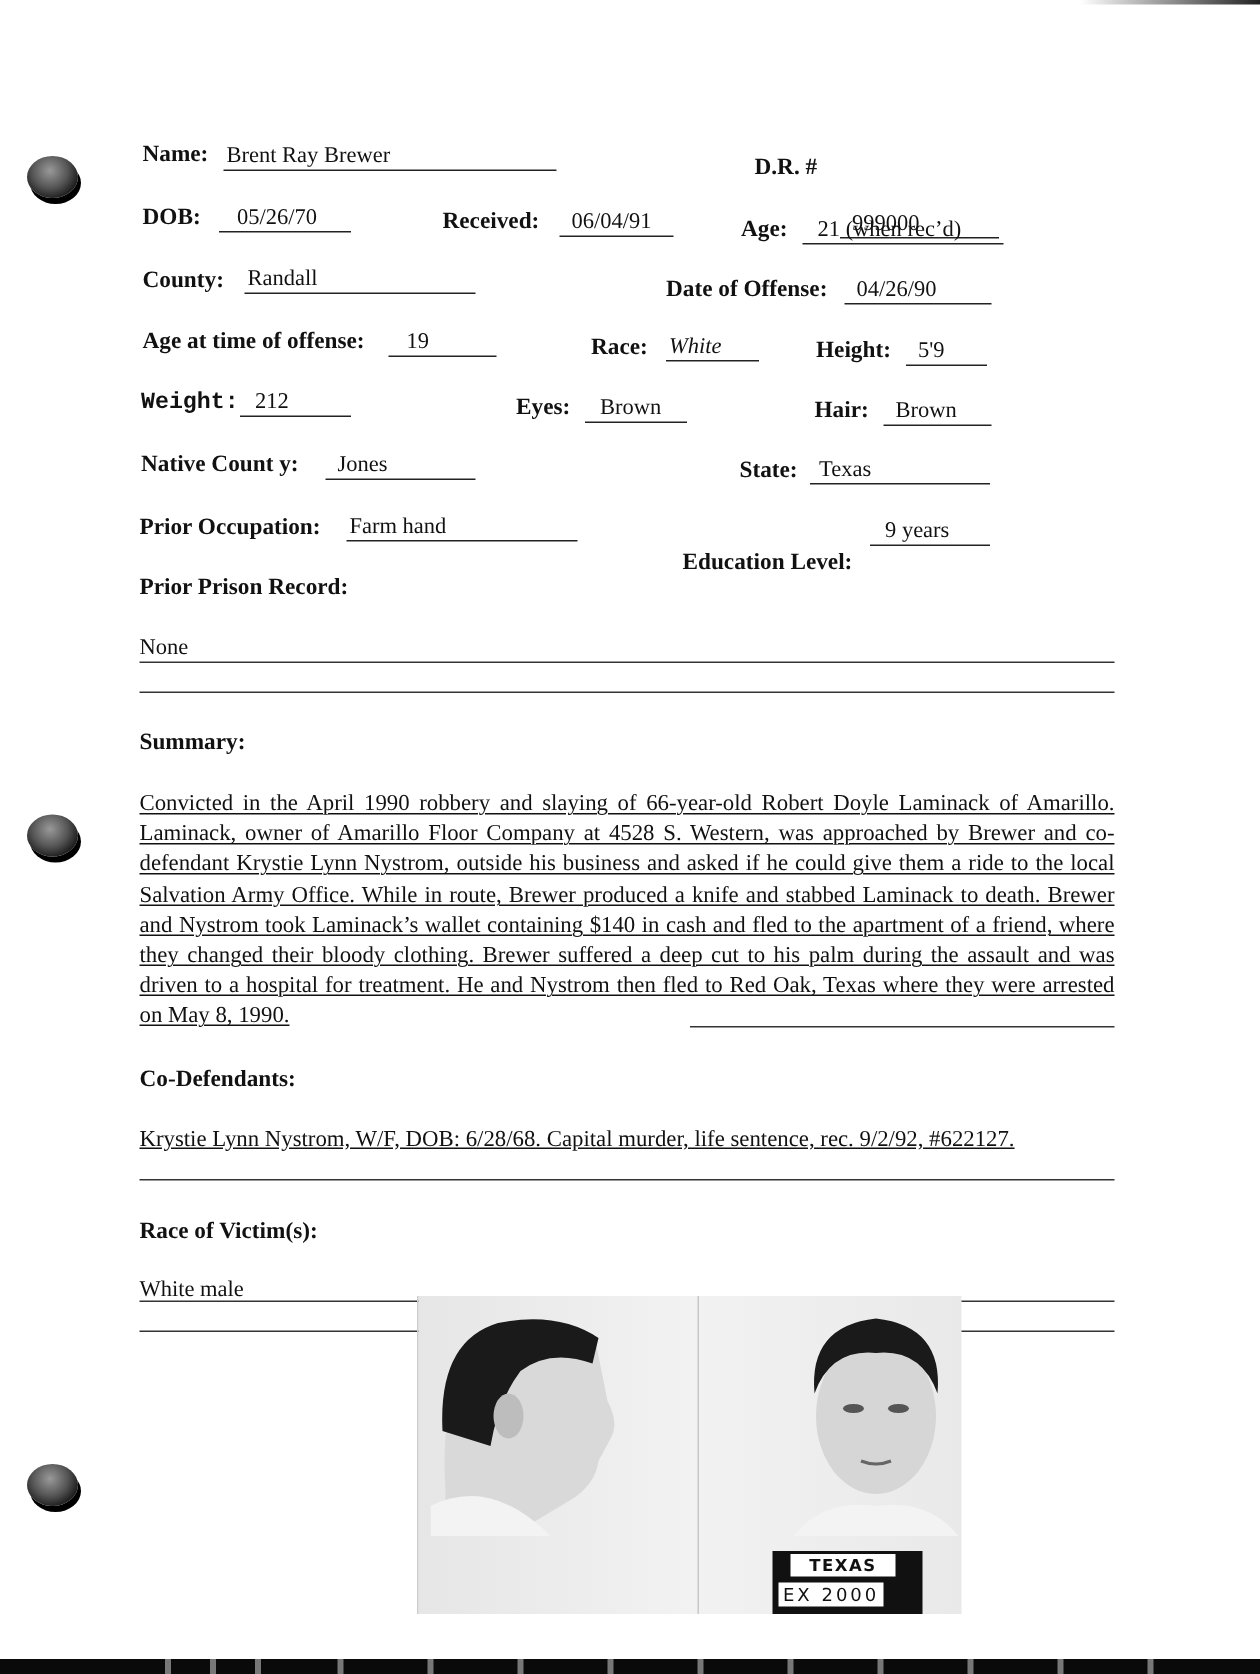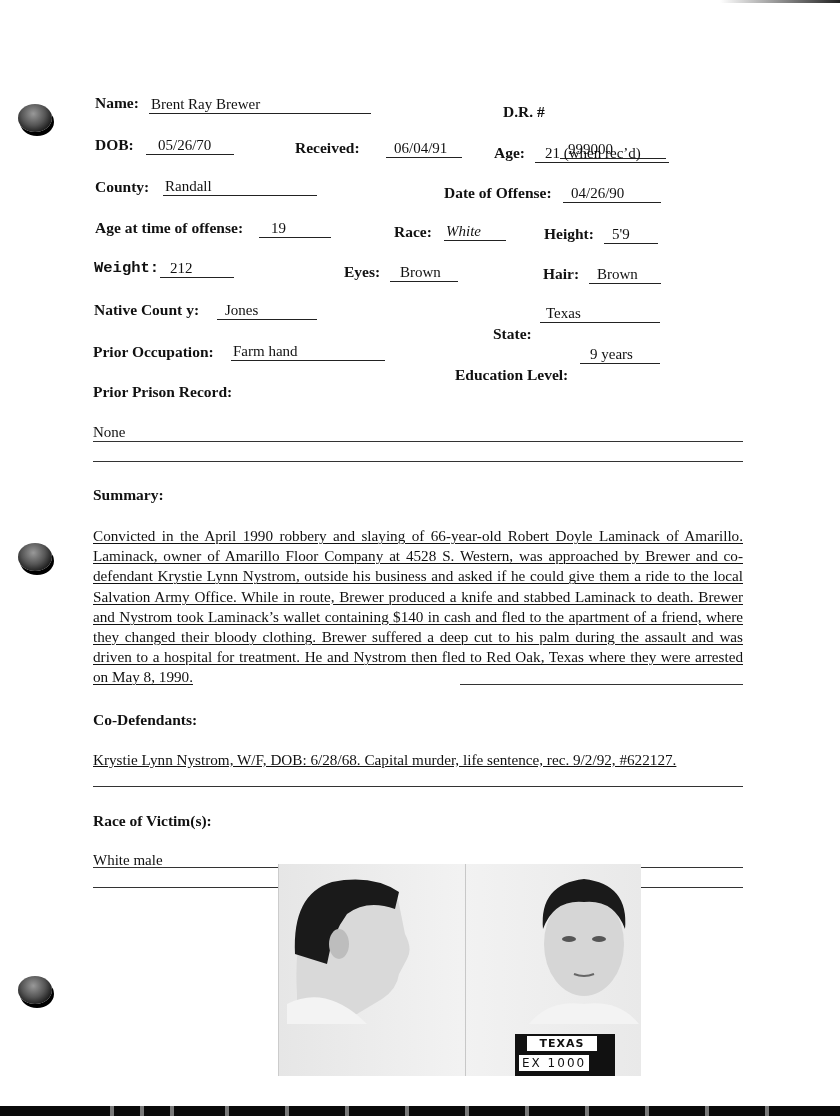--- a/index.html
+++ b/index.html
@@ -46,21 +46,21 @@
 <div class="hole" style="left:18px;top:976px;"></div>
 
 <span class="abs lbl" style="left:95px;top:94px;">Name:</span>
 <span class="abs val" style="left:149px;top:96px;width:220px;">Brent Ray Brewer</span>
 <span class="abs lbl" style="left:503px;top:103px;">D.R. #</span>
 <span class="abs val" style="left:560px;top:116px;width:98px;padding-left:8px;margin-top:25px;">999000</span>
 
 <span class="abs lbl" style="left:95px;top:136px;">DOB:</span>
 <span class="abs val" style="left:146px;top:137px;width:76px;padding-left:12px;">05/26/70</span>
 <span class="abs lbl" style="left:295px;top:139px;text-align:right;">Received:</span>
-<span class="abs val" style="left:386px;top:140px;width:68px;padding-left:8px;">06/04/91</span>
+<span class="abs val" style="left:373px;top:140px;width:68px;padding-left:8px;">06/04/91</span>
 <span class="abs lbl" style="left:494px;top:144px;">Age:</span>
 <span class="abs val" style="left:535px;top:145px;width:124px;padding-left:10px;">21  (when rec’d)</span>
 
 <span class="abs lbl" style="left:95px;top:178px;">County:</span>
 <span class="abs val" style="left:163px;top:178px;width:152px;">Randall</span>
 <span class="abs lbl" style="left:444px;top:184px;">Date of Offense:</span>
 <span class="abs val" style="left:563px;top:185px;width:90px;padding-left:8px;">04/26/90</span>
 
 <span class="abs lbl" style="left:95px;top:219px;">Age at time of offense:</span>
 <span class="abs val" style="left:259px;top:220px;width:60px;padding-left:12px;">19</span>
@@ -71,21 +71,21 @@
 
 <span class="abs lbl" style="left:94px;top:259px;font-family:Liberation Mono, monospace;">Weight:</span>
 <span class="abs val" style="left:160px;top:260px;width:64px;padding-left:10px;">212</span>
 <span class="abs lbl" style="left:344px;top:263px;">Eyes:</span>
 <span class="abs val" style="left:390px;top:264px;width:58px;padding-left:10px;">Brown</span>
 <span class="abs lbl" style="left:543px;top:265px;">Hair:</span>
 <span class="abs val" style="left:589px;top:266px;width:64px;padding-left:8px;">Brown</span>
 
 <span class="abs lbl" style="left:94px;top:301px;">Native Count  y:</span>
 <span class="abs val" style="left:217px;top:302px;width:92px;padding-left:8px;">Jones</span>
-<span class="abs lbl" style="left:493px;top:305px;margin-top:20px;">State:</span>
+<span class="abs lbl" style="left:493px;top:305px;">State:</span>
 <span class="abs val" style="left:540px;top:305px;width:114px;padding-left:6px;">Texas</span>
 
 <span class="abs lbl" style="left:93px;top:343px;">Prior Occupation:</span>
 <span class="abs val" style="left:231px;top:343px;width:152px;">Farm hand</span>
 <span class="abs lbl" style="left:455px;top:366px;">Education Level:</span>
 <span class="abs val" style="left:580px;top:346px;width:70px;padding-left:10px;">9 years</span>
 
 <span class="abs sec" style="left:93px;top:383px;">Prior Prison Record:</span>
 <span class="abs" style="left:93px;top:424px;font-size:15px;">None</span>
 <div class="rule" style="left:93px;top:441px;width:650px;"></div>
@@ -115,21 +115,21 @@
   <svg class="head-front" viewBox="0 0 110 150">
     <ellipse cx="55" cy="70" rx="40" ry="52" fill="#d6d6d6"></ellipse>
     <path d="M14 55 Q10 10 55 5 Q100 10 96 55 Q85 25 55 28 Q25 25 14 55 Z" fill="#1a1a1a"></path>
     <ellipse cx="40" cy="65" rx="7" ry="3" fill="#555"></ellipse>
     <ellipse cx="70" cy="65" rx="7" ry="3" fill="#555"></ellipse>
     <path d="M45 100 Q55 104 65 100" stroke="#666" stroke-width="2" fill="none"></path>
     <path d="M0 150 Q20 125 55 130 Q90 125 110 150 Z" fill="#f3f3f3"></path>
   </svg>
   <div class="board">
     <div class="state">TEXAS</div>
-    <div class="num">EX 1000</div>
+    <div class="num">EX 2000</div>
   </div>
 </div>
 
 <div class="bottom-bar">
   <span style="left:110px;"></span>
     <span style="left:140px;"></span>
     <span style="left:170px;"></span>
   <span style="left:225px;"></span>
     <span style="left:285px;"></span>
     <span style="left:345px;"></span>

